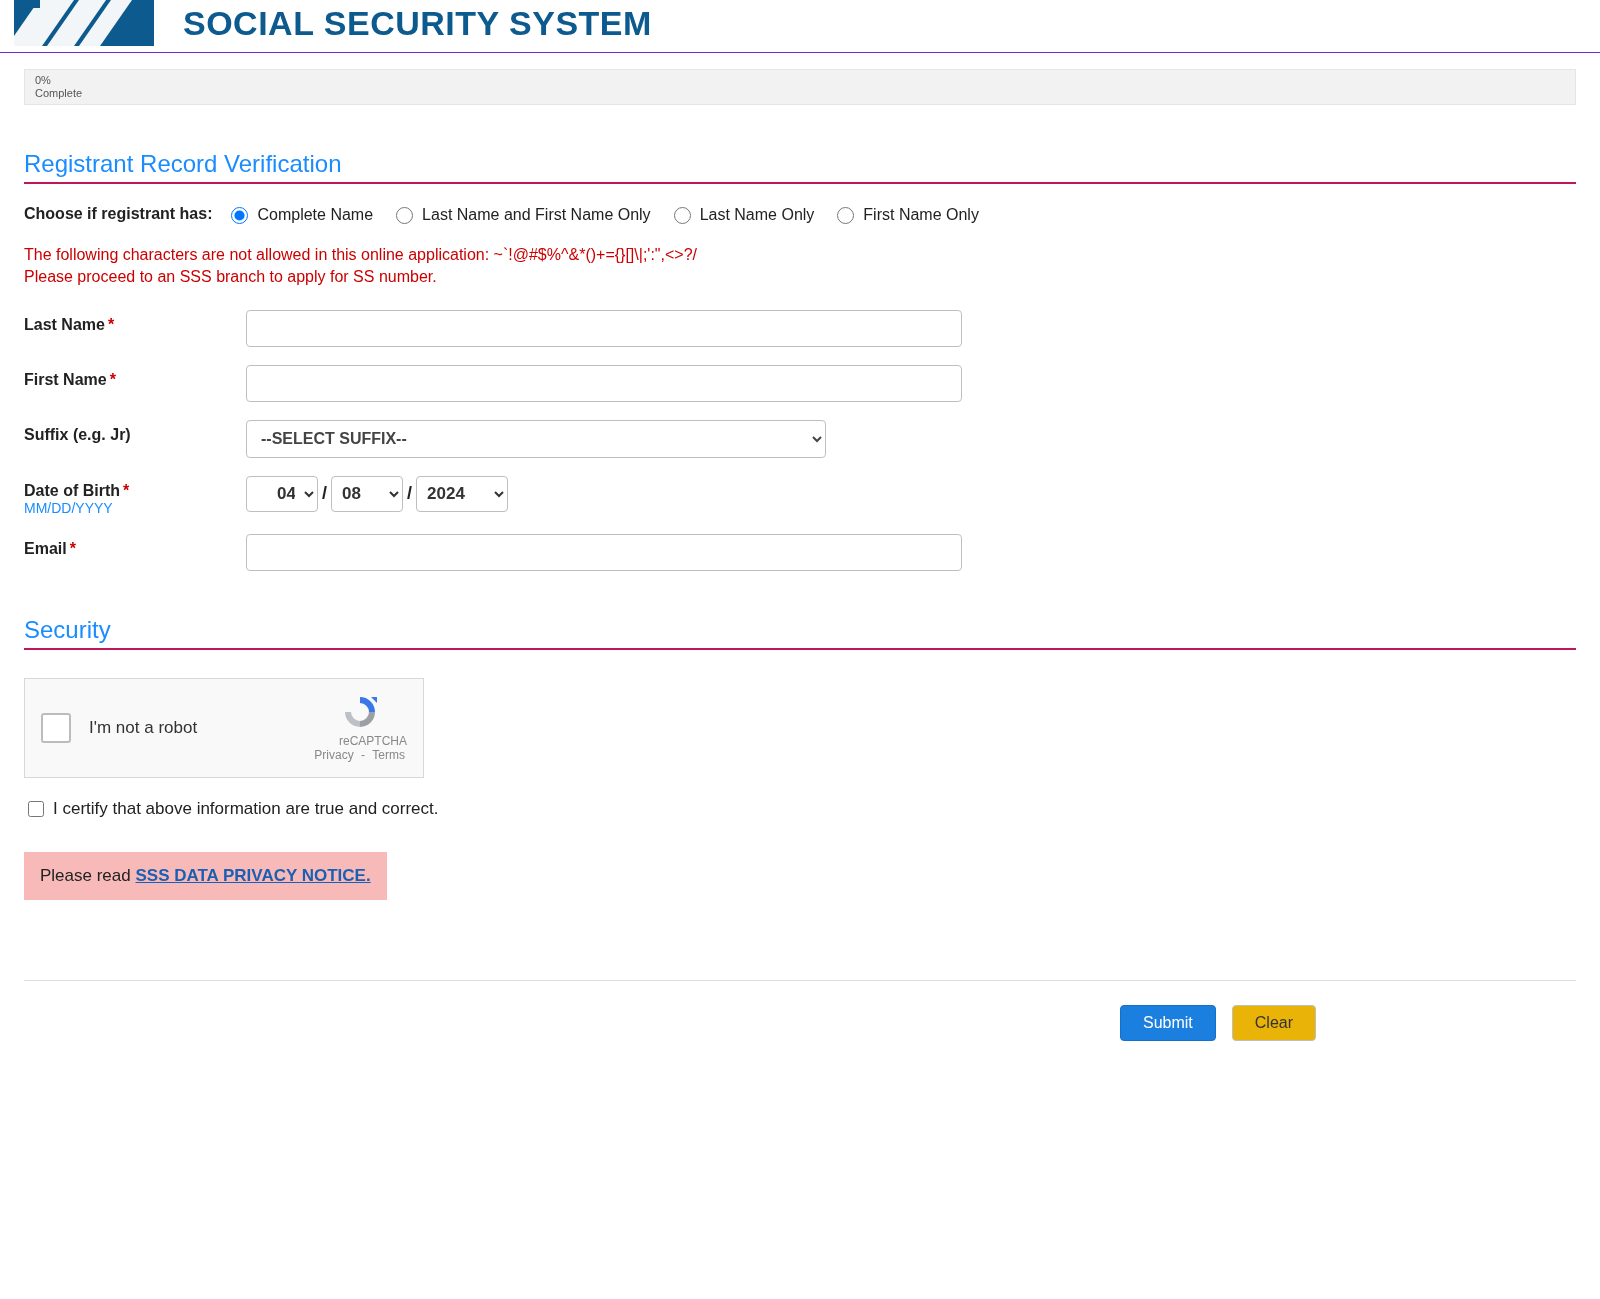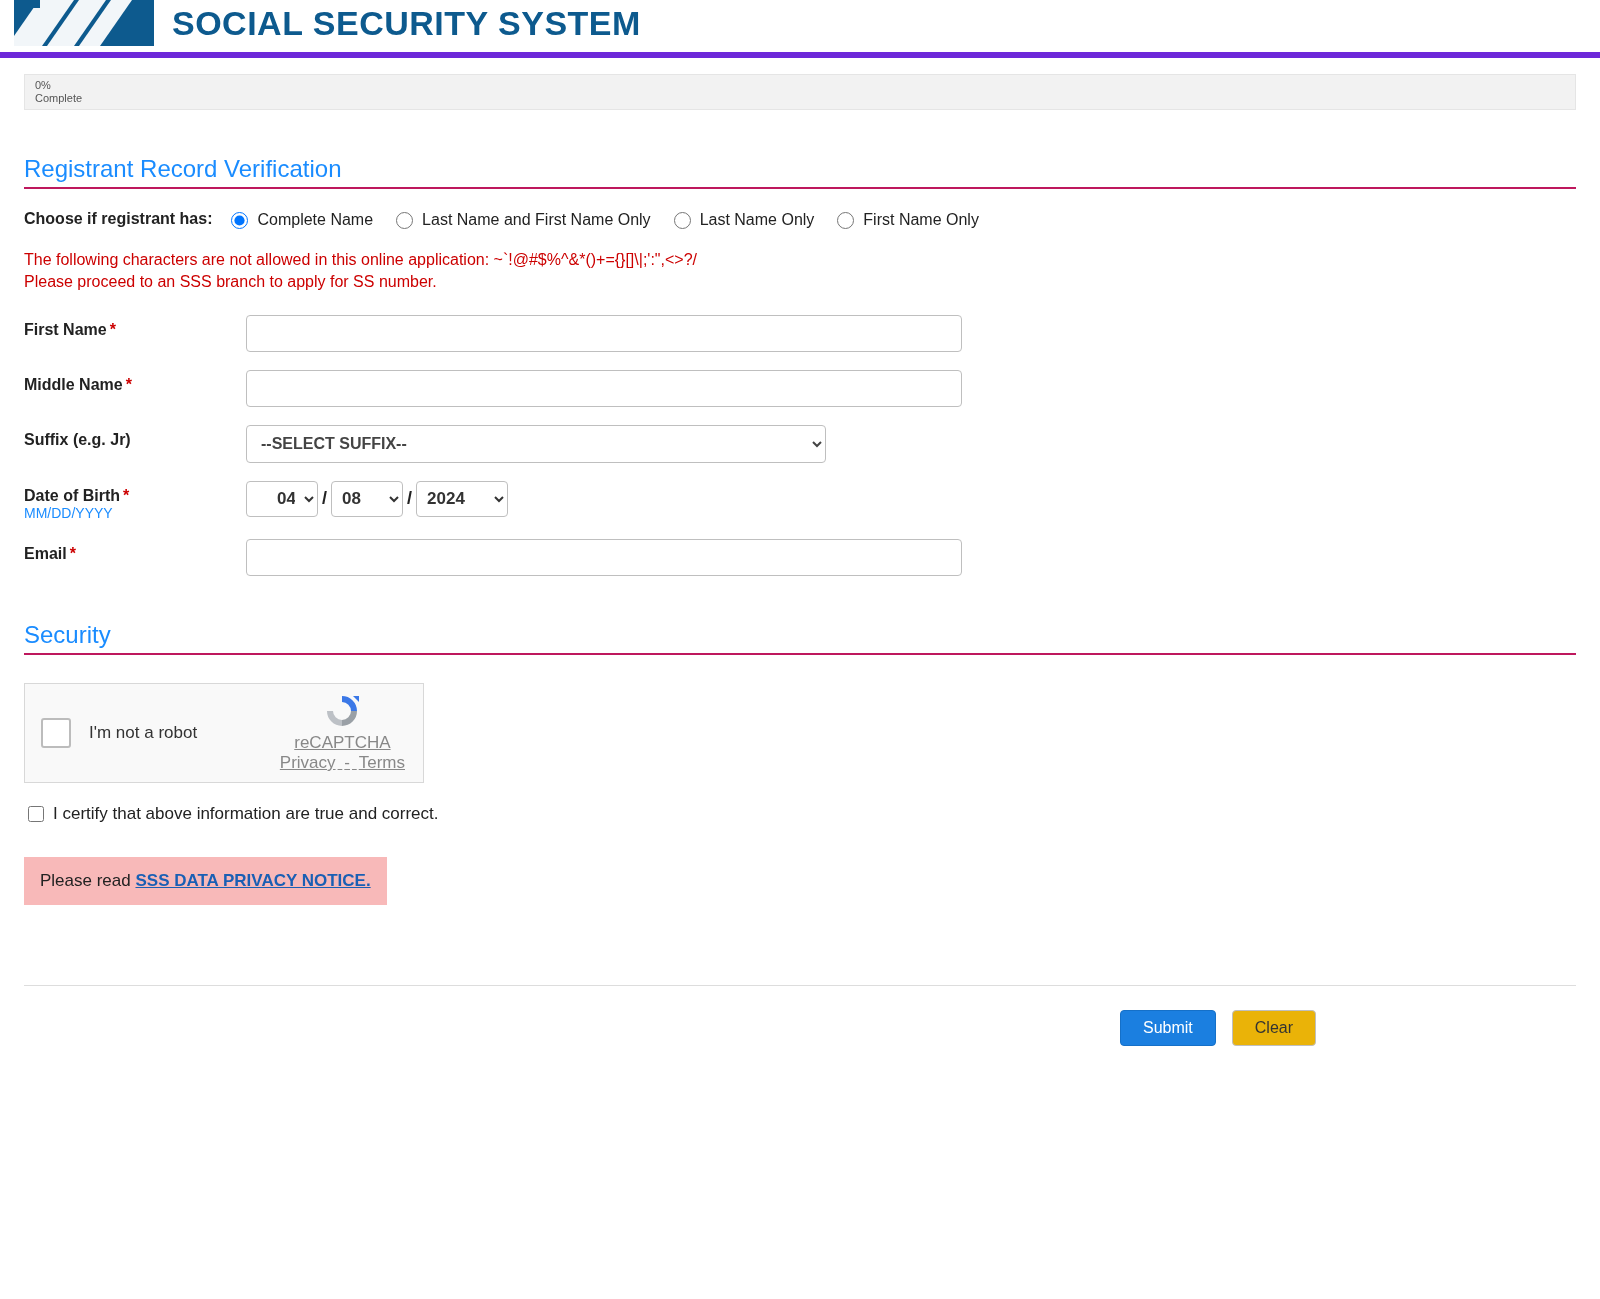--- a/index.html
+++ b/index.html
@@ -6,22 +6,23 @@
   body {
     margin: 0;
     font-family: Arial, Helvetica, sans-serif;
     color: #222;
     background: #fff;
   }
   .header {
     display: flex;
     align-items: center;
     padding: 0 0 6px 0;
-    border-bottom: 6px solid #6d28d9;
-    background: #fff;
+    border-bottom: 1px solid #6d28d9;
+    background: #fff;
+    gap: 11px;
   }
   .logo {
     width: 140px;
     height: 46px;
     background: #0d5a8e;
     position: relative;
     margin-left: 14px;
     overflow: hidden;
   }
   .logo svg { display: block; }
@@ -157,24 +158,23 @@
     border-radius: 3px;
     background: #fff;
     margin-right: 18px;
   }
   .recaptcha-text {
     font-size: 17px;
     color: #333;
   }
   .recaptcha-badge {
     margin-left: auto;
-    text-align: center;
-    font-size: 17px;
+    text-align: right;
+    font-size: 12px;
     color: #888;
-    text-decoration: underline;
   }
   .recaptcha-badge svg { display: block; margin: 0 auto 3px; }
   .recaptcha-badge .links span { margin: 0 2px; color: #888; }
   .certify-row {
     display: flex;
     align-items: center;
     gap: 6px;
     font-size: 17px;
     margin-bottom: 32px;
   }
@@ -265,38 +265,38 @@
       <input type="radio" name="rtype" style="">
       <span>First Name Only</span>
     </label>
   </div>
 
   <div class="error-text">
     <div>The following characters are not allowed in this online application: ~`!@#$%^&amp;*()+={}[]\|;':",&lt;&gt;?/</div>
     <div>Please proceed to an SSS branch to apply for SS number.</div>
   </div>
 
+  <div class="field-row">
+    <div class="field-label">
+      <span>Last Name</span><span class="req">*</span>
+    </div>
+    <div class="field-input">
+      <input type="text" value="" style="">
+    </div>
+  </div>
 
   <div class="field-row">
     <div class="field-label">
       <span>First Name</span><span class="req">*</span>
     </div>
     <div class="field-input">
       <input type="text" value="" style="">
     </div>
   </div>
 
-  <div class="field-row">
-    <div class="field-label">
-      <span>Middle Name</span><span class="req">*</span>
-    </div>
-    <div class="field-input">
-      <input type="text" value="" style="">
-    </div>
-  </div>
 
   <div class="field-row">
     <div class="field-label">
       <span>Suffix (e.g. Jr)</span>
     </div>
     <div class="field-input">
       <select class="select-suffix">
         <option>--SELECT SUFFIX--</option>
       </select>
     </div>

